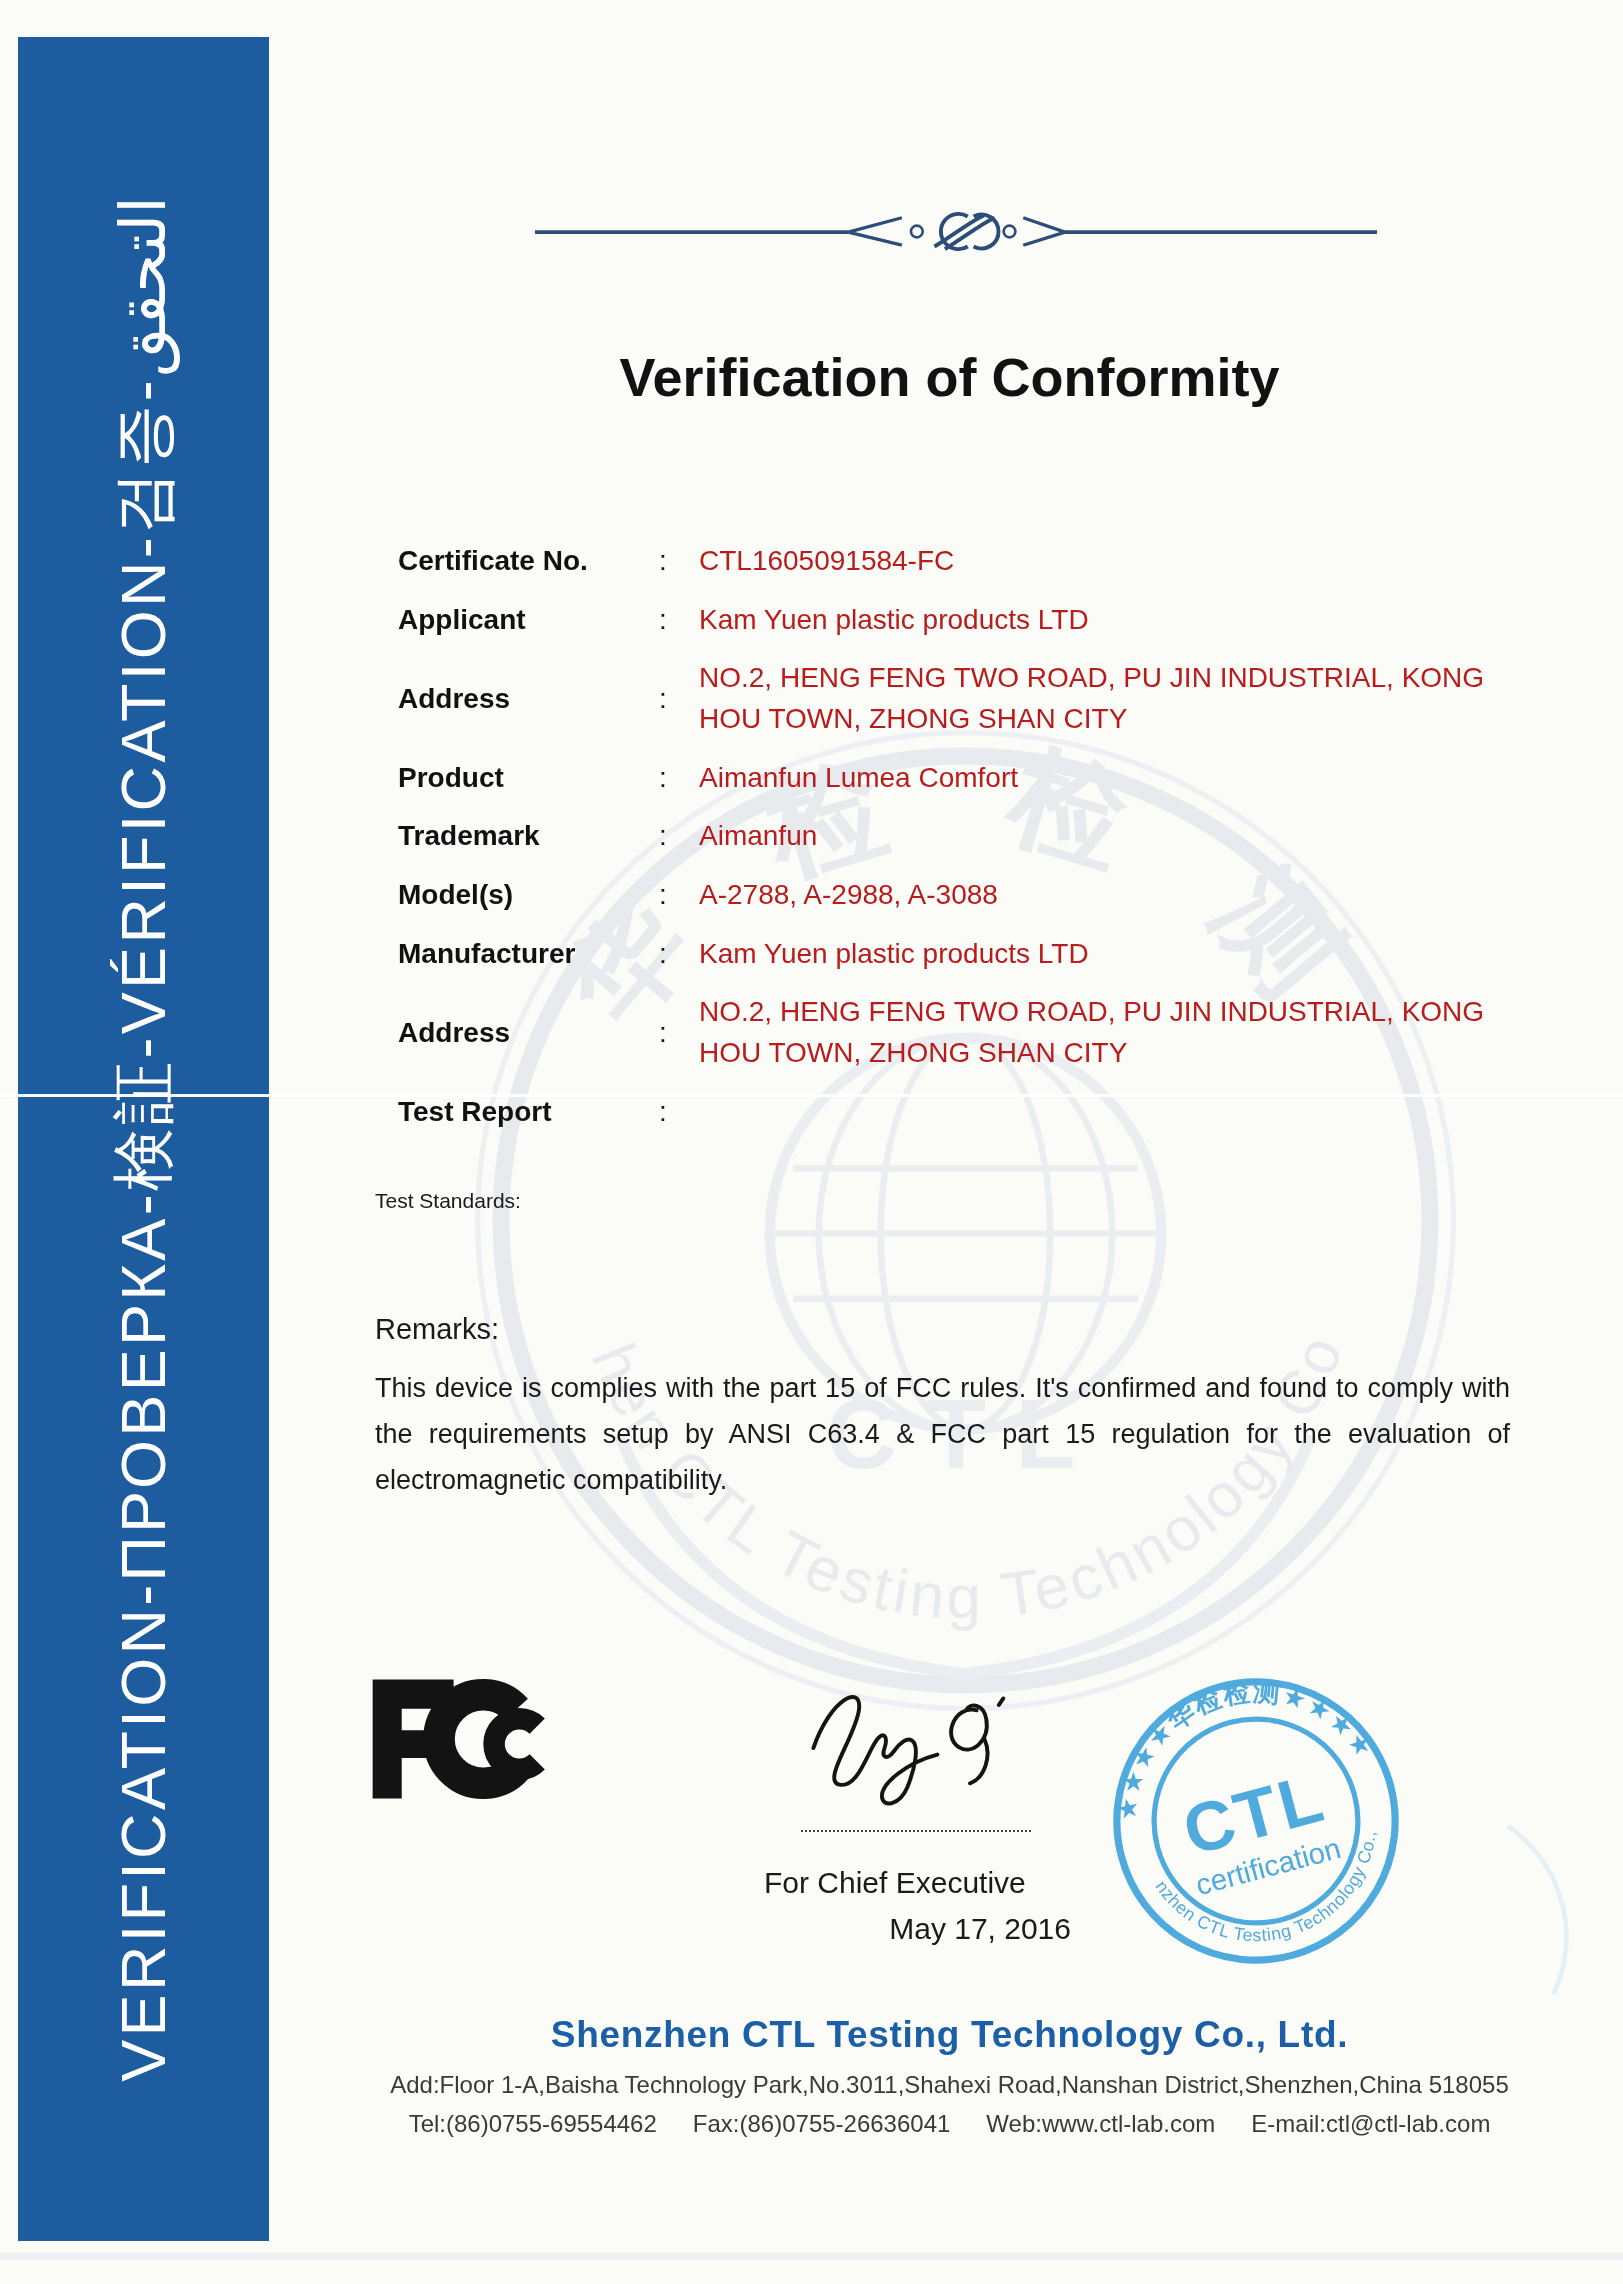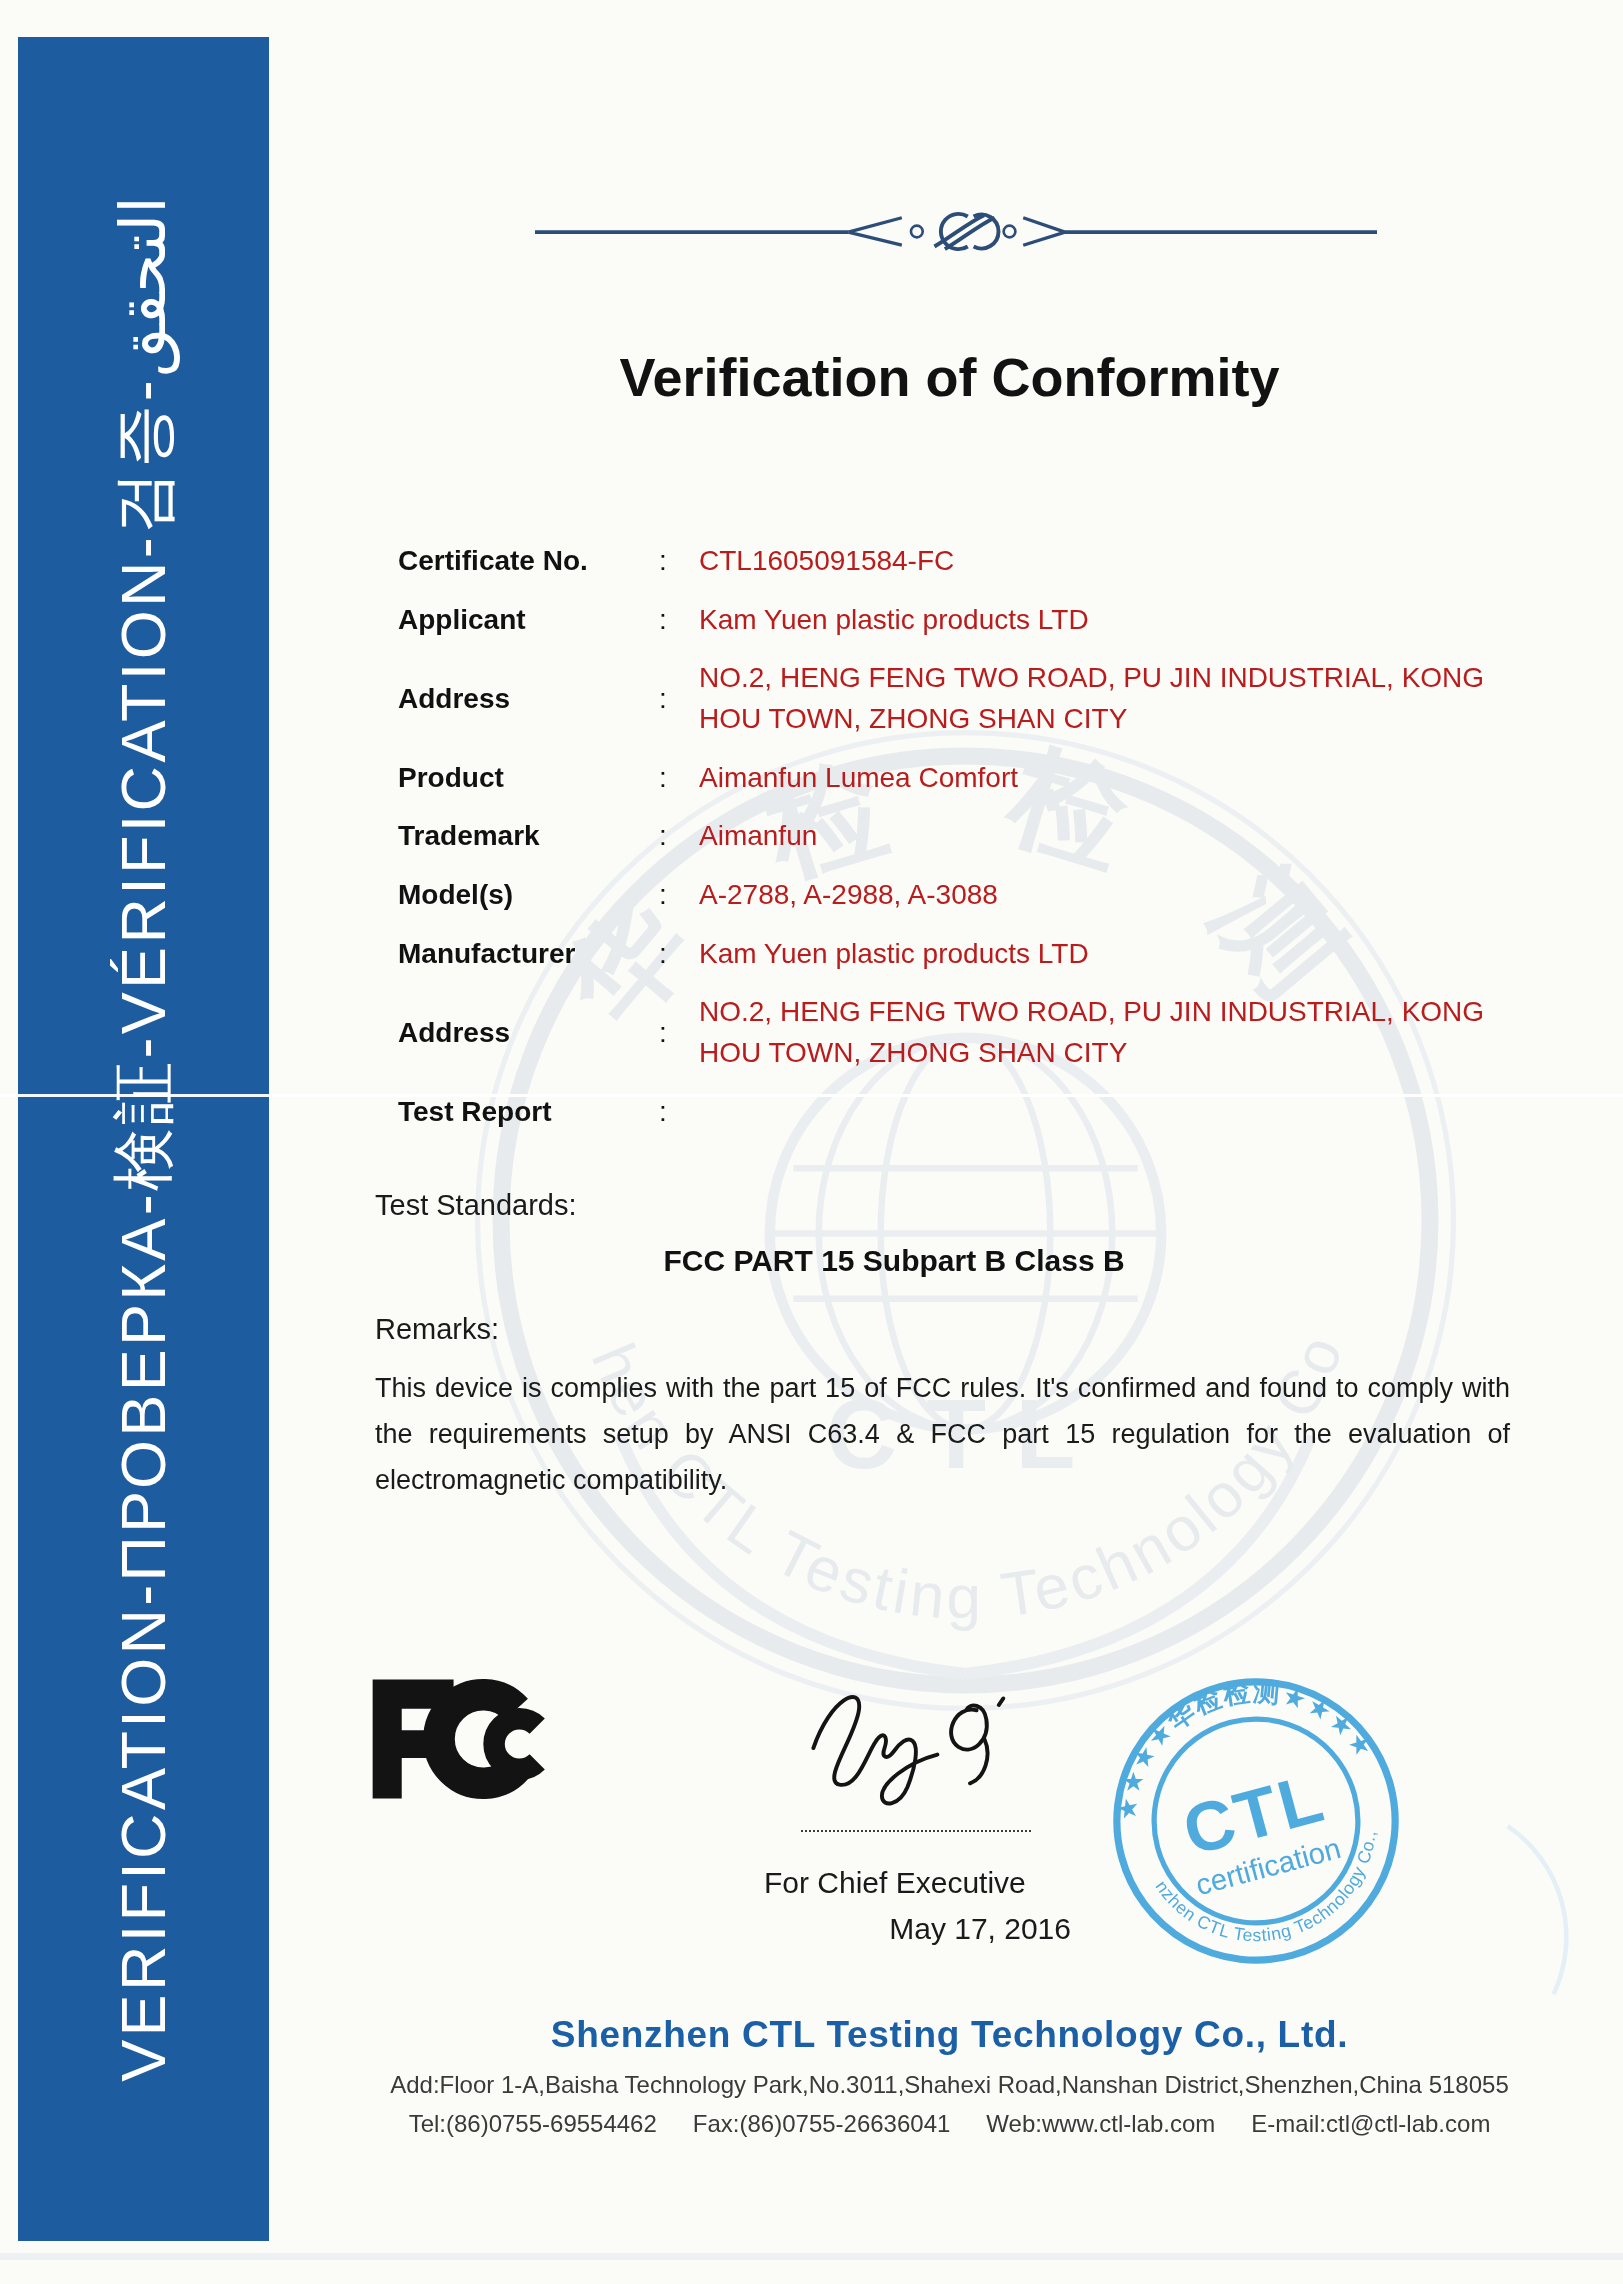--- a/index.html
+++ b/index.html
@@ -49,21 +49,21 @@
   .fields {
     position:absolute; left:375px; top:540px; width:1149px;
     display:flex; flex-direction:column; gap:17.6px;
     font-size:28px; line-height:41px;margin-left:23px;
   }
   .row { display:grid; grid-template-columns:261px 40px 1fr; align-items:center; }
   .label { font-weight:bold; color:#111; }
   .colon { color:#111; }
   .value { color:#b91c1c; white-space:pre-line; }
 
-  .ts-label  { position:absolute; left:375px; top:1189px; font-size:29px; color:#1a1a1a; }
+  .ts-label  { position:absolute; left:375px; top:1189px; font-size:21px; color:#1a1a1a; }
   .ts-value  { position:absolute; left:375px; top:1244px; width:1038px; text-align:center;
                font-size:30px; font-weight:bold; color:#111; }
   .rk-label  { position:absolute; left:375px; top:1313px; font-size:29px; color:#1a1a1a; }
   .rk-text   { position:absolute; left:375px; top:1365px; width:1135px;
                font-size:27px; line-height:46px; text-align:justify; color:#1a1a1a; }
 
   .fcc-logo  { position:absolute; left:360px; top:1668px; width:196px; height:142px; }
   .signature { position:absolute; left:799px; top:1671px; width:235px; height:147px; }
   .sign-line { position:absolute; left:801px; top:1830px; width:230px; height:0;
                border-top:2.6px dotted #3c3c3c; }
@@ -181,21 +181,20 @@
       <span class="value">NO.2, HENG FENG TWO ROAD, PU JIN INDUSTRIAL, KONG
 HOU TOWN, ZHONG SHAN CITY</span>
     </div>
     <div class="row">
       <span class="label">Test Report</span>
       <span class="colon">:</span>
     </div>
   </div>
 
   <div class="ts-label">Test Standards:</div>
-  <div class="ts-value">FCC PART 15 Subpart B Class B</div>
   <div class="rk-label">Remarks:</div>
   <div class="rk-text">This device is complies with the part 15 of FCC rules. It's confirmed and found to comply with the requirements setup by ANSI C63.4 &amp; FCC part 15 regulation for the evaluation of electromagnetic compatibility.</div>
 
   <svg class="fcc-logo" viewBox="0 0 310 220" aria-hidden="true">
     <path d="M20 16 H148 V62 H66 V96 H138 V140 H66 V204 H20 Z" fill="#131313"></path>
     <path d="M 247 63.2 A 70 70 0 1 0 247 156.8" fill="none" stroke="#131313" stroke-width="50"></path>
     <path d="M 280.3 89.7 A 40 40 0 1 0 280.3 146.3" fill="none" stroke="#131313" stroke-width="34"></path>
   </svg>
 
   <svg class="signature" viewBox="0 0 360 225" aria-hidden="true">

